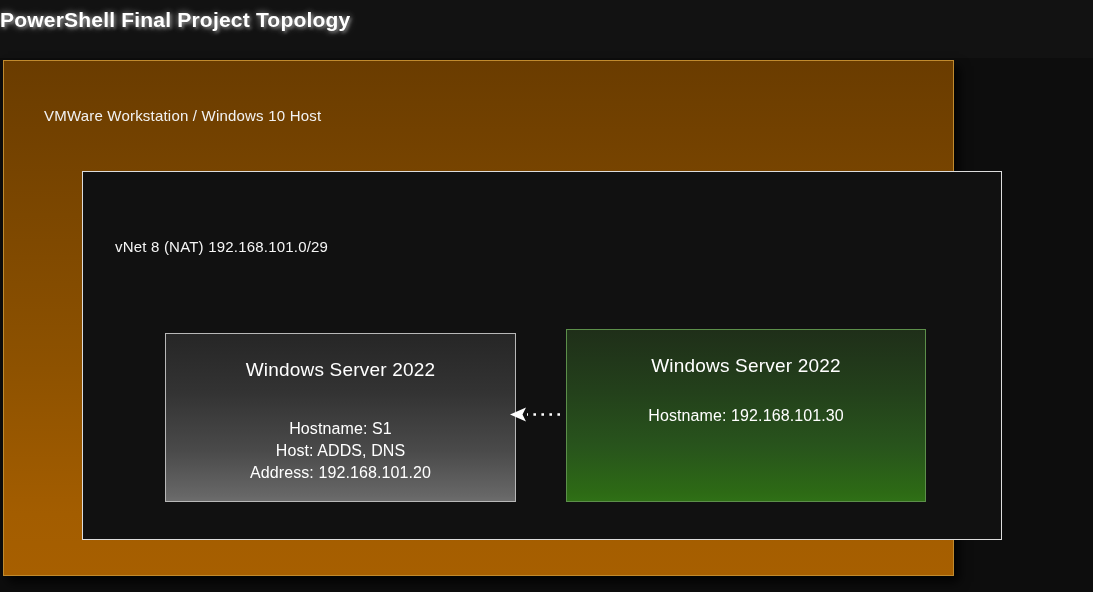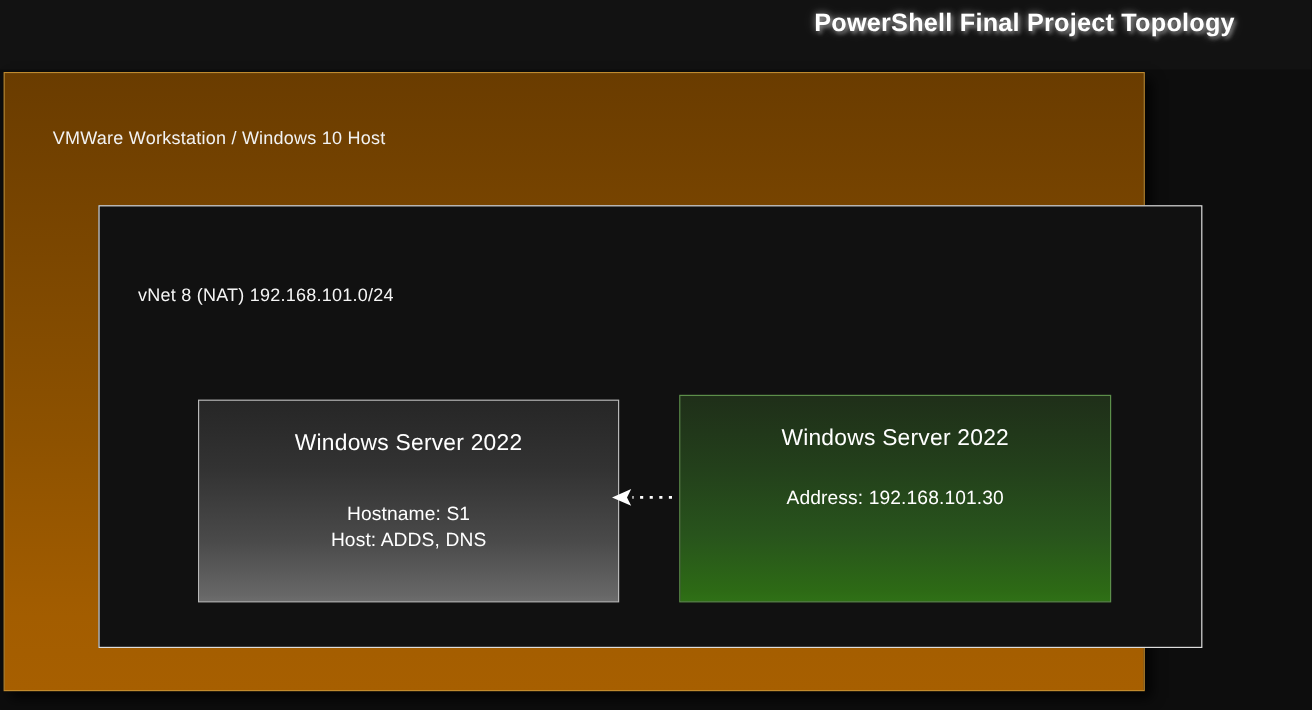--- a/index.html
+++ b/index.html
@@ -21,29 +21,28 @@
     left: 0; top: 0;
     width: 1093px;
     height: 58px;
     background: #121212;
   }
   .title-text {
     position: absolute;
     left: 0;
     top: 8px;
     width: 1017px;
-    text-align: right;
+    text-align: left;
     color: #ffffff;
     font-size: 21px;
     font-weight: bold;
     letter-spacing: 0.2px;
     text-shadow: 0 0 6px rgba(255,255,255,0.55),
                  2px 2px 3px rgba(255,255,255,0.25),
                  0 0 14px rgba(255,255,255,0.18);
-    margin-left: 12px;
   }
 
   
   .host-panel {
     position: absolute;
     left: 3px;
     top: 60px;
     width: 951px;
     height: 516px;
     background: linear-gradient(to bottom, #6a3c00 0%, #7c4700 30%, #8e5200 60%, #a35d00 88%, #a75f00 100%);
@@ -134,34 +133,35 @@
 <div class="titlebar">
   <div class="title-text">PowerShell Final Project Topology</div>
 </div>
 
 <div class="host-panel">
 
   <div class="host-label">VMWare Workstation / Windows 10 Host</div>
 
   <div class="vnet-panel">
 
-    <div class="vnet-label">vNet 8 (NAT) 192.168.101.0/24</div>
+    <div class="vnet-label">vNet 8 (NAT) 192.168.101.0/29</div>
 
     <div class="server-box left">
       <div class="server-title">Windows Server 2022</div>
       <div class="server-lines">
         <div>Hostname: S1</div>
         <div>Host: ADDS, DNS</div>
+        <div>Address: 192.168.101.20</div>
       </div>
     </div>
 
     <div class="server-box right">
       <div class="server-title">Windows Server 2022</div>
       <div class="server-lines">
-        <div>Address: 192.168.101.30</div>
+        <div>Hostname: 192.168.101.30</div>
       </div>
     </div>
 
   </div>
 </div>
 
 <svg class="connector" viewBox="0 0 80 40">
 
   <line x1="60" y1="19.5" x2="27" y2="19.5" stroke="#ffffff" stroke-width="2.4" stroke-dasharray="2.6 5.4" stroke-linecap="butt"></line>
 

